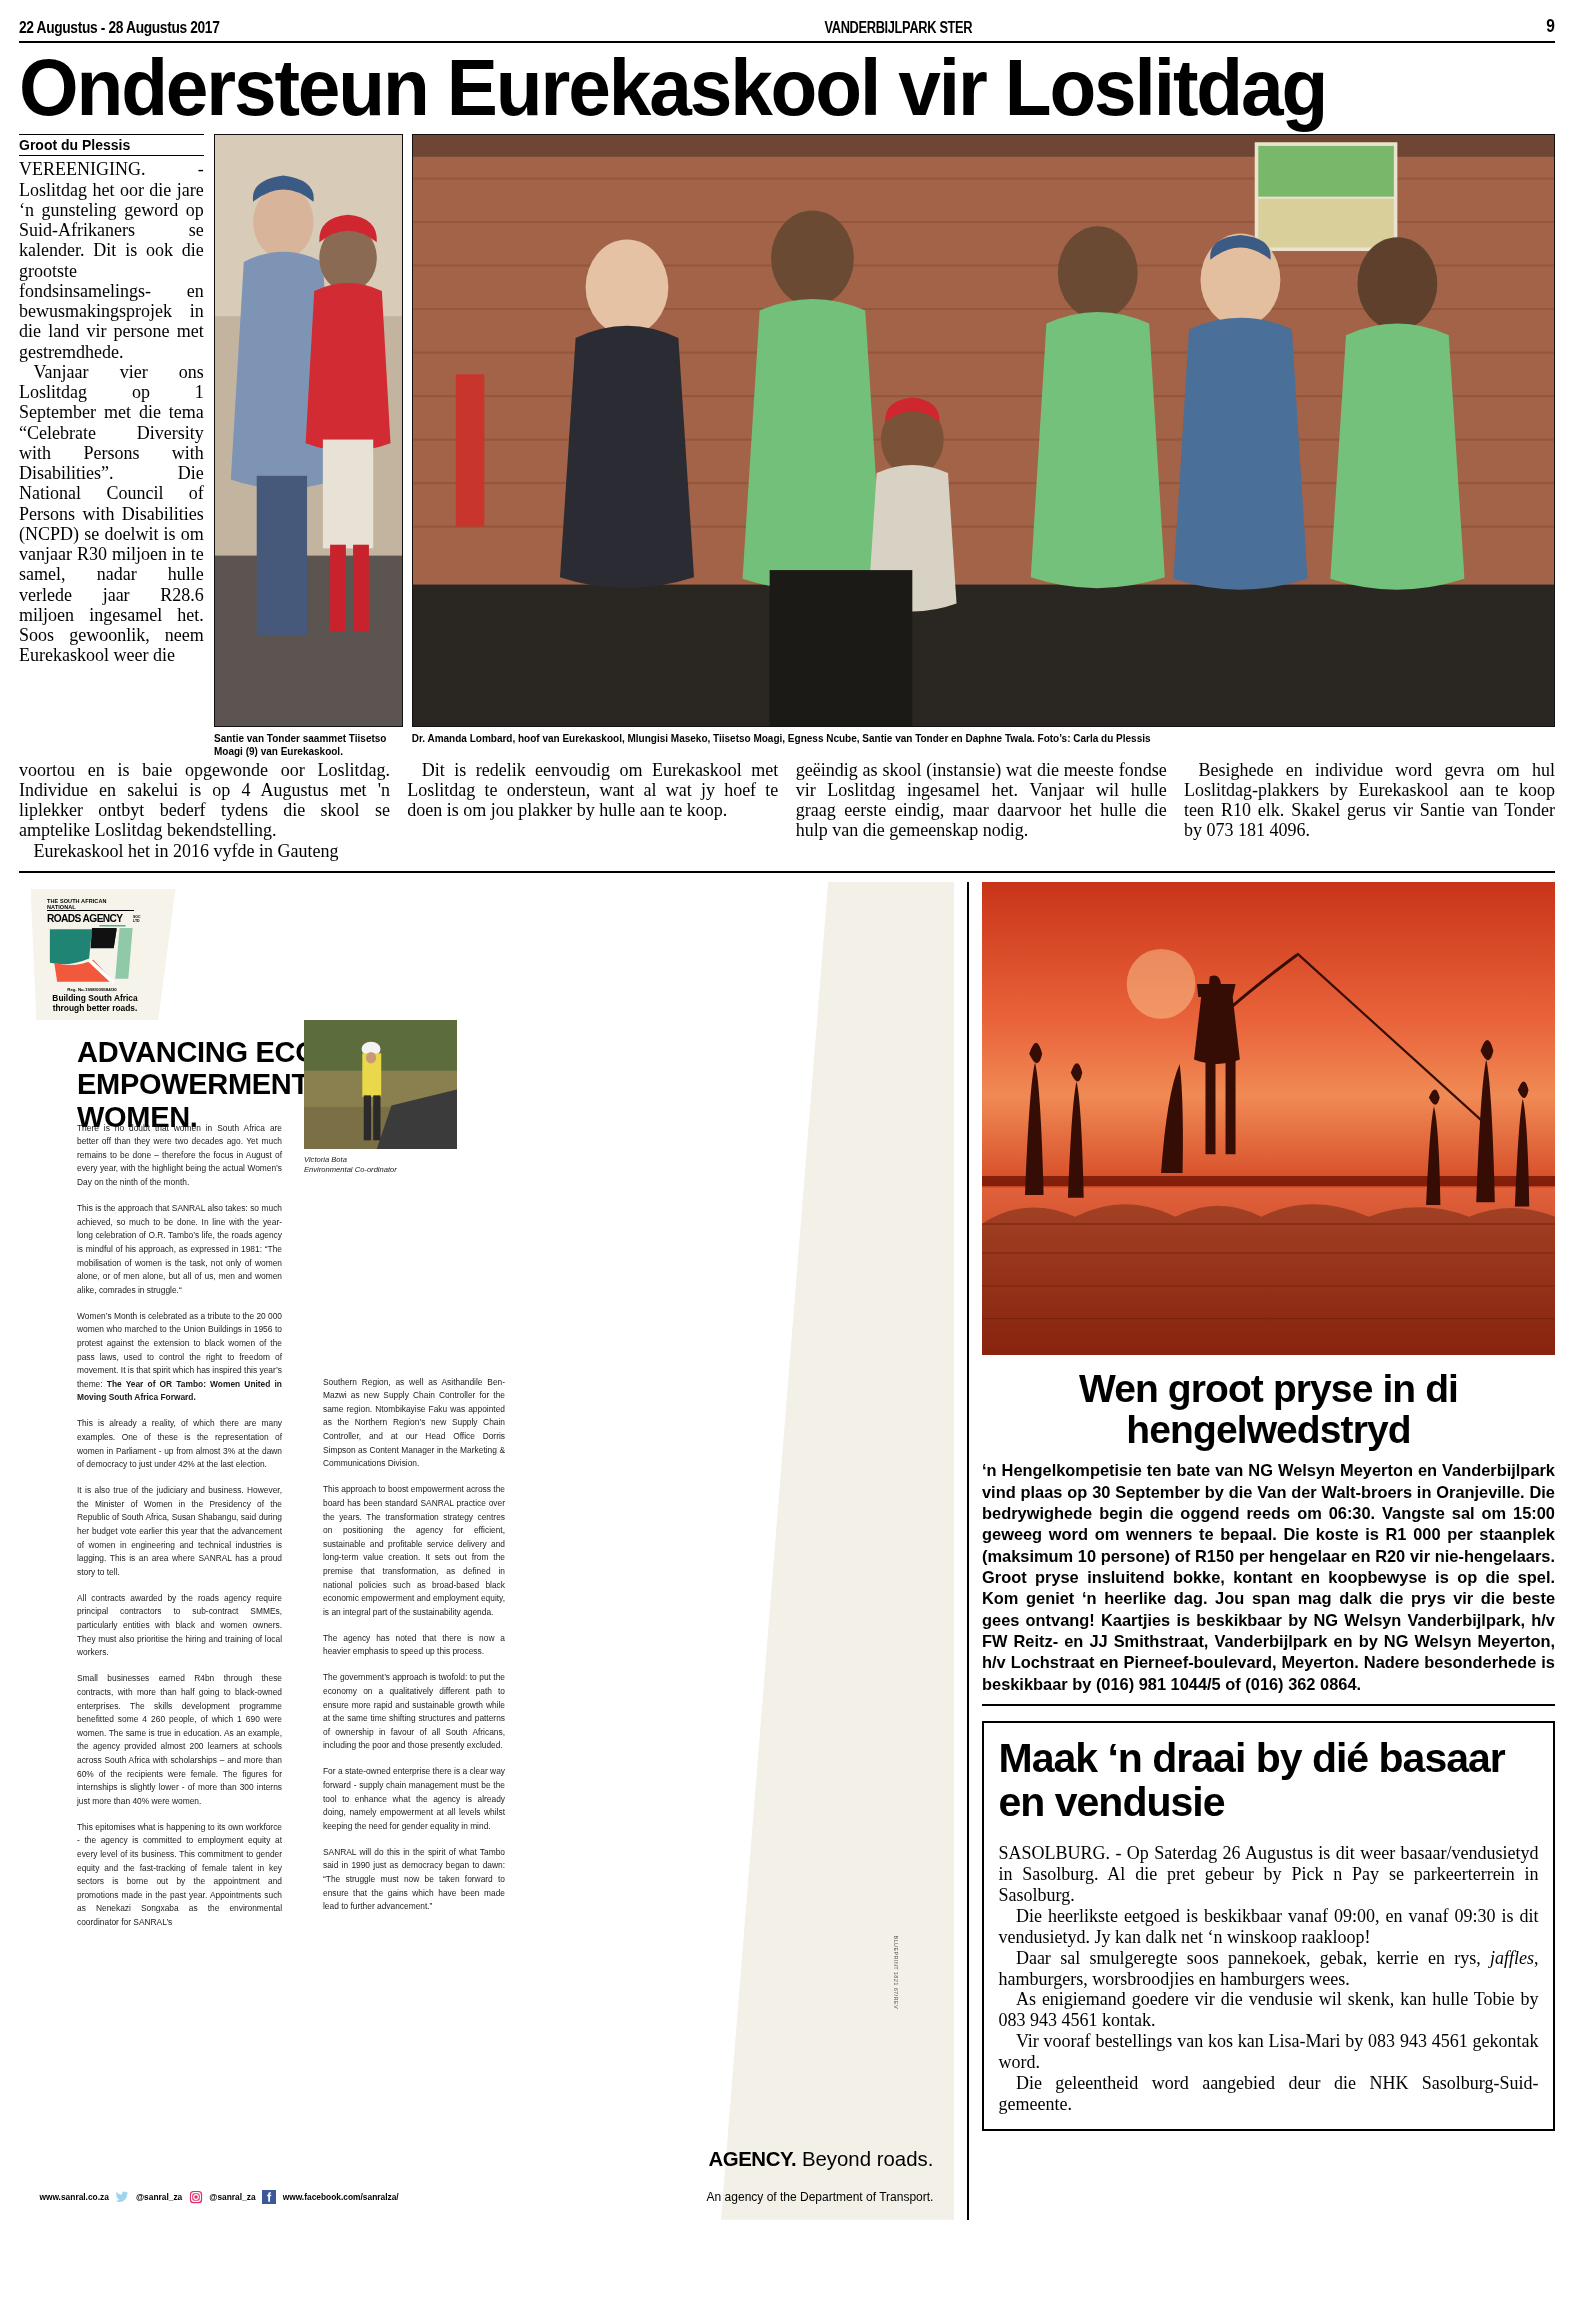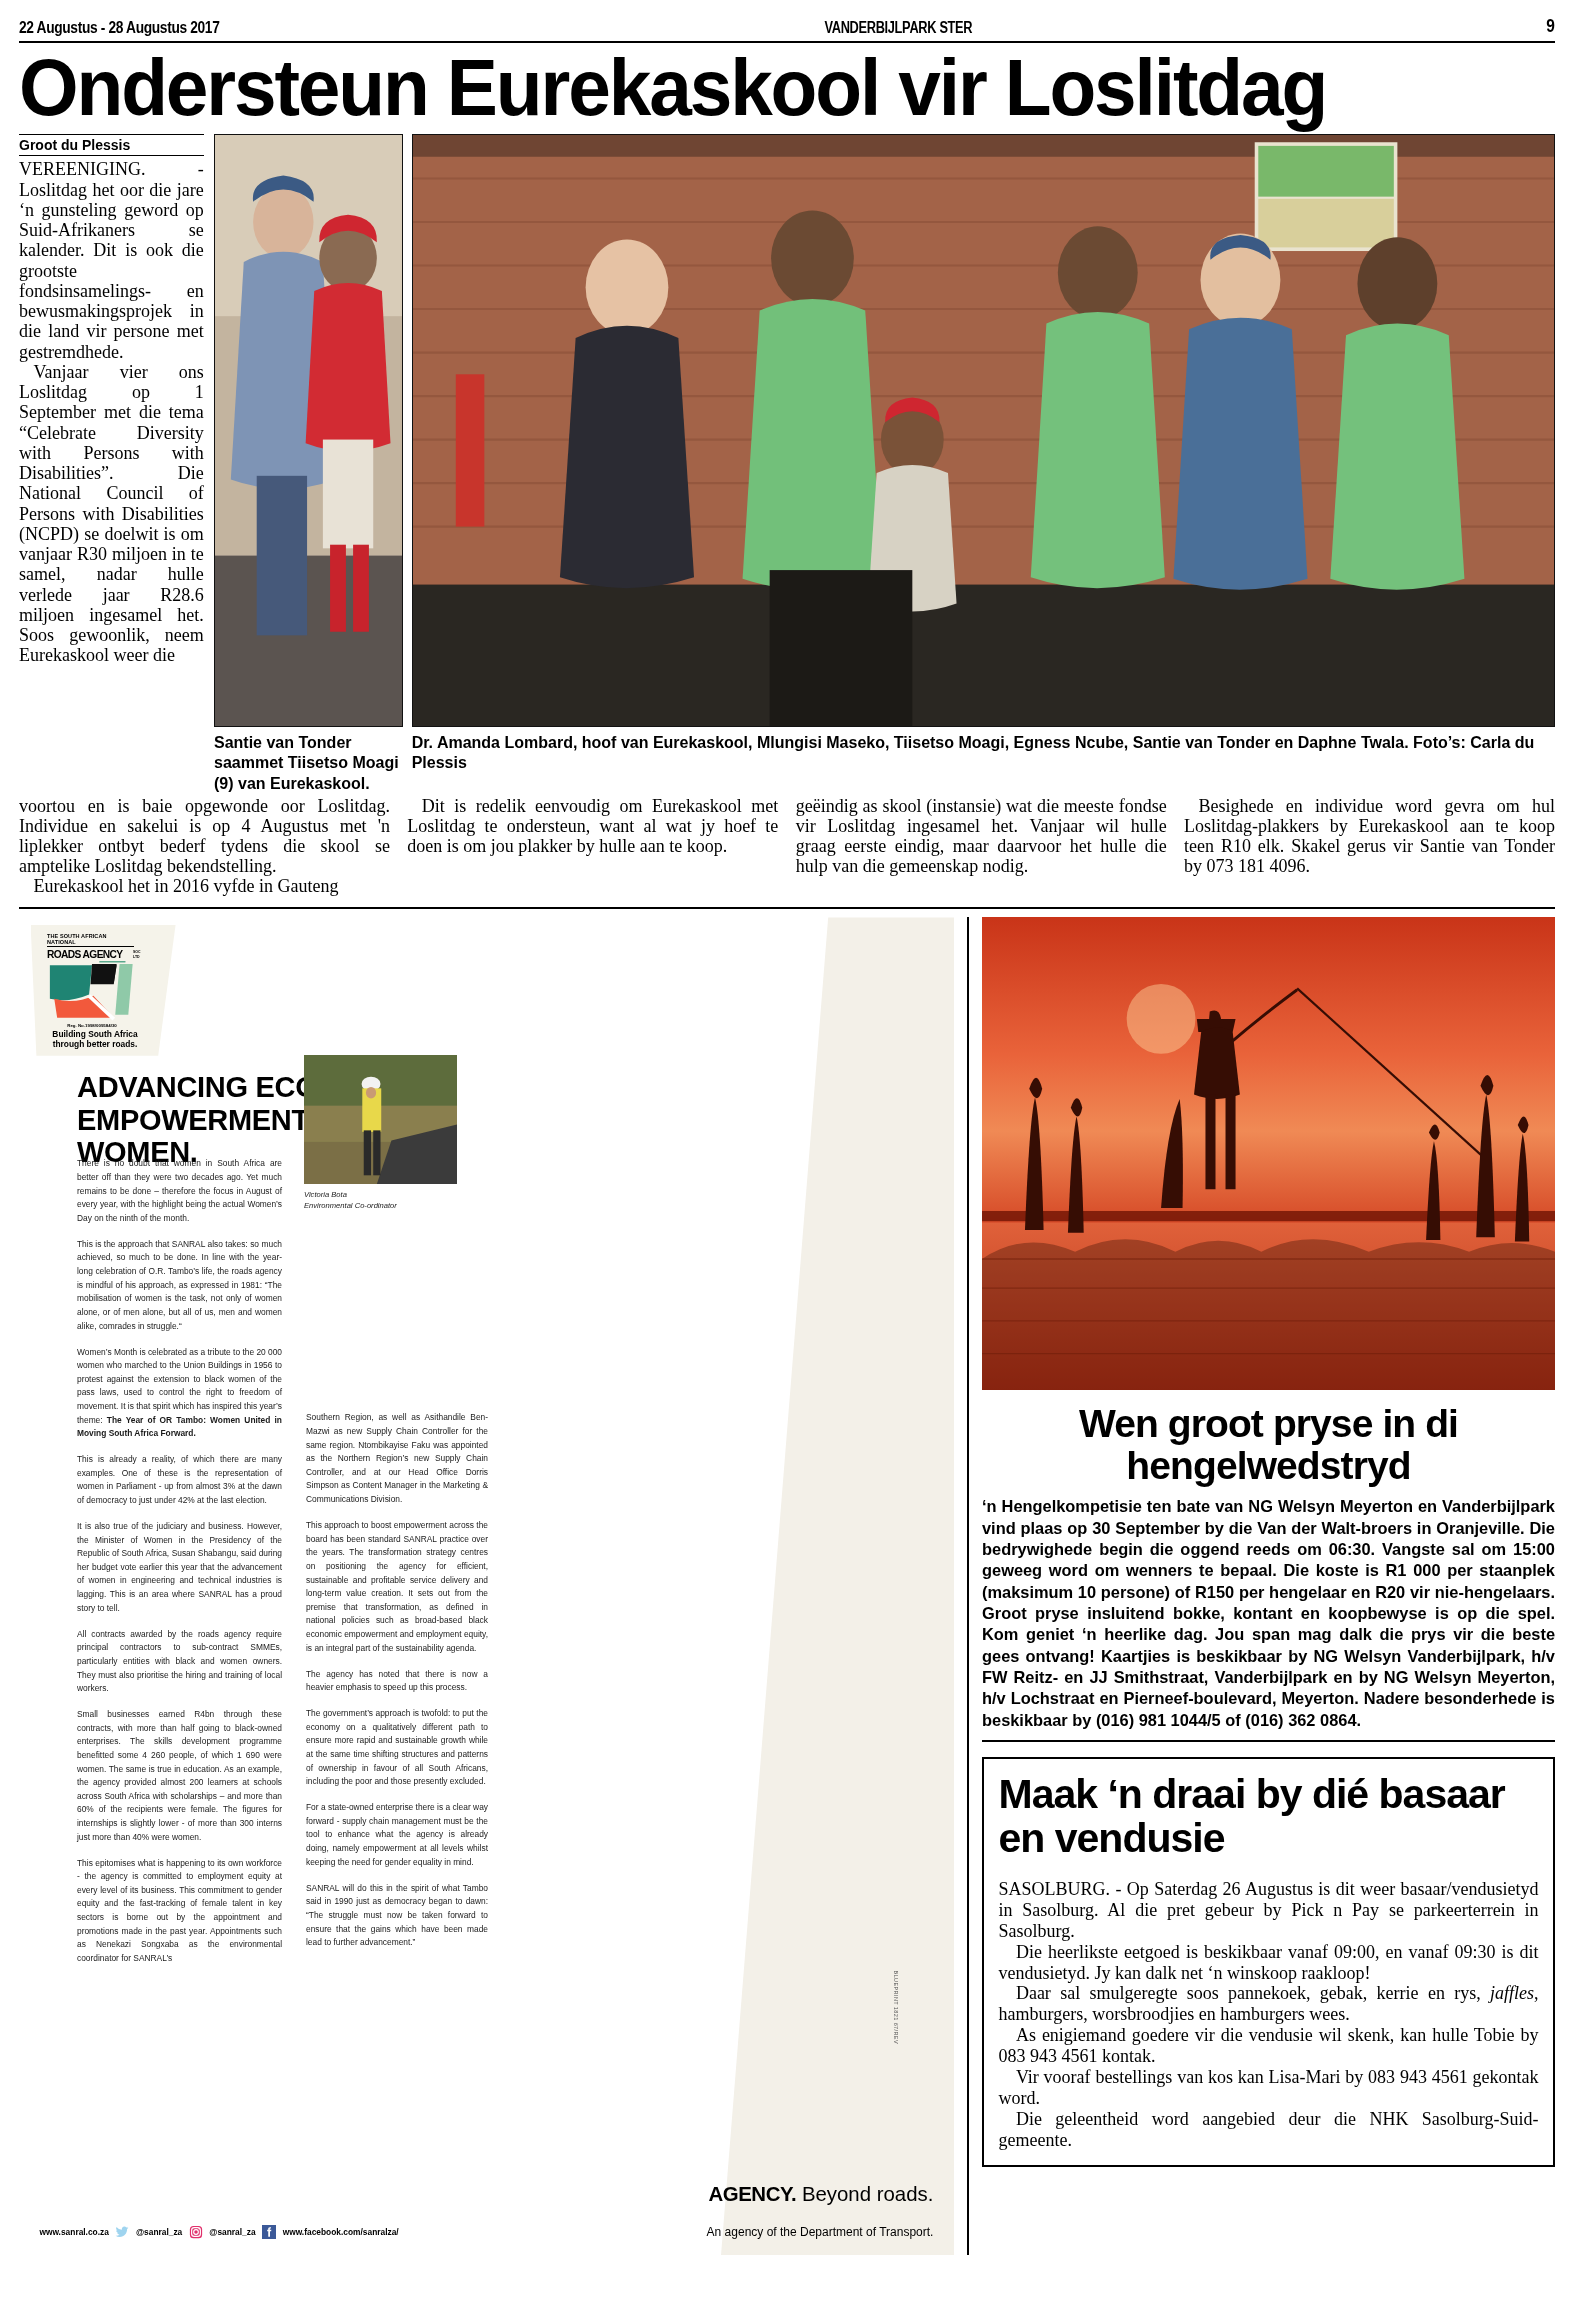--- a/index.html
+++ b/index.html
@@ -51,21 +51,21 @@
   .lead-text p + p { text-indent:14.5px; }
 
   .photo-left { width:189px; flex:0 0 189px; }
   .photo-right { flex:1 1 auto; margin-left:8.7px; }
   .photo {
     width:100%; border:0.7px solid #111;
     background:#b9b2a7;
     position:relative; overflow:hidden;
   }
   .cap {
-    font-family:"Liberation Sans", sans-serif; font-weight:bold; font-size:16px;
+    font-family:"Liberation Sans", sans-serif; font-weight:bold; font-size:10px;
     line-height:1.28; padding-top:5.8px;
   }
 
   
   .art-bottom { display:flex; gap:17.4px; margin-top:1.5px; }
   .art-bottom .col { flex:1 1 0; font-size:18px; line-height:1.12; text-align:justify;
      hyphens:auto; -webkit-hyphens:auto;}
   .art-bottom .col p { margin:0; }
   .art-bottom .col p.ind { text-indent:14.5px; }
 
@@ -97,21 +97,21 @@
   .sl-flag { position:relative; width:90px; height:61px; margin-top:1.5px; }
   .sl-reg { font-size:4.4px; text-align:center; width:90px; margin-top:0.7px; font-weight:bold;}
   .sl-tag { font-family:"Liberation Sans", sans-serif; font-weight:bold; font-size:8.4px;
      text-align:center; width:96px; line-height:1.18; margin-top:2.2px; }
 
   .ad-heading { position:absolute; left:58px; top:154px; width:407px;
     font-family:"Liberation Sans", sans-serif; font-weight:bold; font-size:29px;
     line-height:1.12; letter-spacing:-0.3px; }
 
   .ad-col1 { position:absolute; left:58px; top:240px; width:205px; }
-  .ad-col2 { position:absolute; left:287px; top:494px; width:182px; }
+  .ad-col2 { position:absolute; left:304px; top:494px; width:182px; }
   .ad-body p { font-size:8.4px; line-height:1.62; text-align:justify; margin:0 0 12.4px 0;
      color:#1a1a1a; font-family:"Liberation Sans", sans-serif; }
   .ad-body p b { font-weight:bold; }
 
   .ad-photo { position:absolute; left:285px; top:138px; width:153px; height:129px;
      background:#8d8a6e; border:0; overflow:hidden; }
   .ad-photo-cap { position:absolute; left:285px; top:273px; width:167px;
      font-size:7.6px; font-style:italic; line-height:1.42; color:#222;
      font-family:"Liberation Sans", sans-serif; }
 

